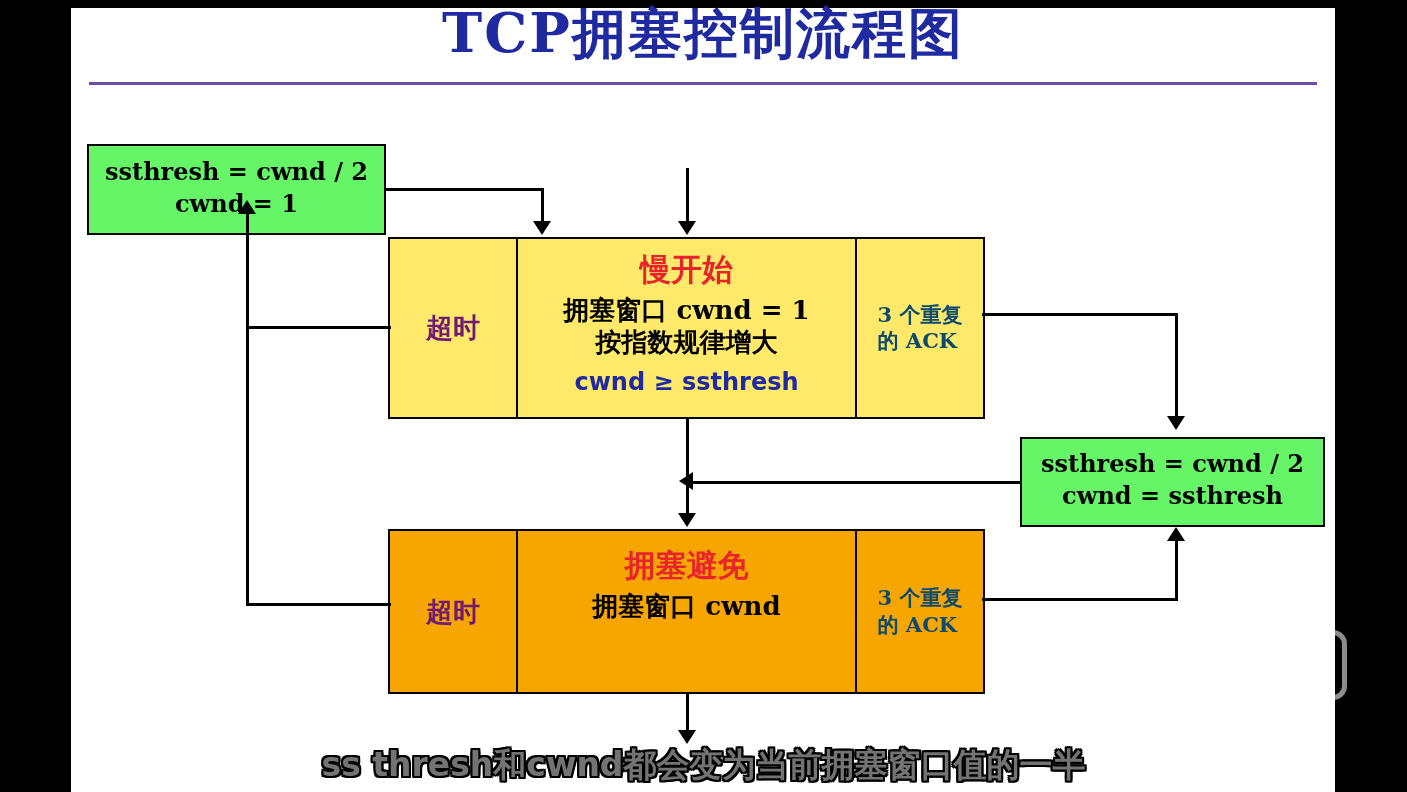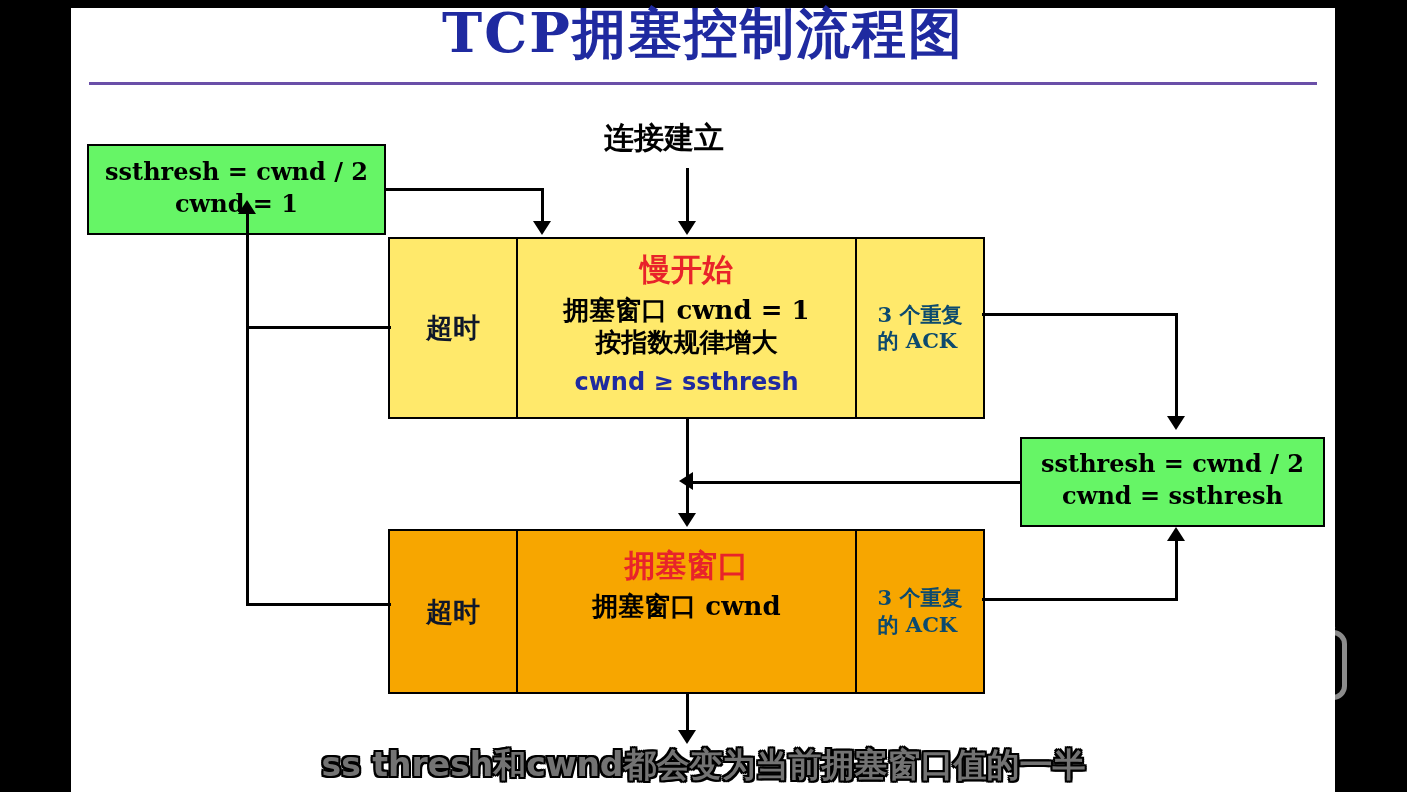--- a/index.html
+++ b/index.html
@@ -121,21 +121,21 @@
     border-left: 2px solid #000;
     box-sizing: border-box;
     display: flex;
     align-items: center;
     justify-content: center;
   }
   .zh-label {
     font-family: Liberation Serif, serif;
     font-weight: bold;
     font-size: 27px;
-    color: #0f172a;
+    color: #701a75;
   }
   .ack-label {
     font-family: "DejaVu Serif", serif;
     font-weight: bold;
     font-size: 21px;
     color: #0c4a6e;
     line-height: 1.25;
   }
   .center-col {
     position: absolute;
@@ -310,21 +310,20 @@
 </head>
 <body>
 
 <div id="stage">
 
   <div class="slide">
 
     <div class="title">TCP拥塞控制流程图</div>
     <div class="title-rule"></div>
 
-    <div class="conn-label" style="left:533px; top:110px;">连接建立</div>
 
     <div class="ln v" style="left:615px; top:160px; height:55px;"></div>
     <div class="arrow-d" style="left:607px; top:213px;"></div>
 
     <div class="box green" id="ss-box">
       <div class="gl">ssthresh = cwnd / 2</div>
       <div class="gl">cwnd = 1</div>
     </div>
 
     <div class="ln h" style="left:313px; top:180px; width:160px;"></div>
@@ -366,21 +365,21 @@
     <div class="arrow-l" style="left:608px; top:464px;"></div>
 
     <div class="ln v" style="left:615px; top:409px; height:100px;"></div>
     <div class="arrow-d" style="left:607px; top:505px;"></div>
 
     <div class="box" id="avoid-box">
       <div class="inner-left">
         <span class="zh-label">超时</span>
       </div>
       <div class="center-col" style="padding-top:14px;">
-        <div class="state-title">拥塞窗口</div>
+        <div class="state-title">拥塞避免</div>
         <div class="state-line">拥塞窗口 cwnd</div>
       </div>
       <div class="inner-right">
         <div class="ack-label">
           <div>3 个重复</div>
           <div>的 ACK</div>
         </div>
       </div>
     </div>
 

